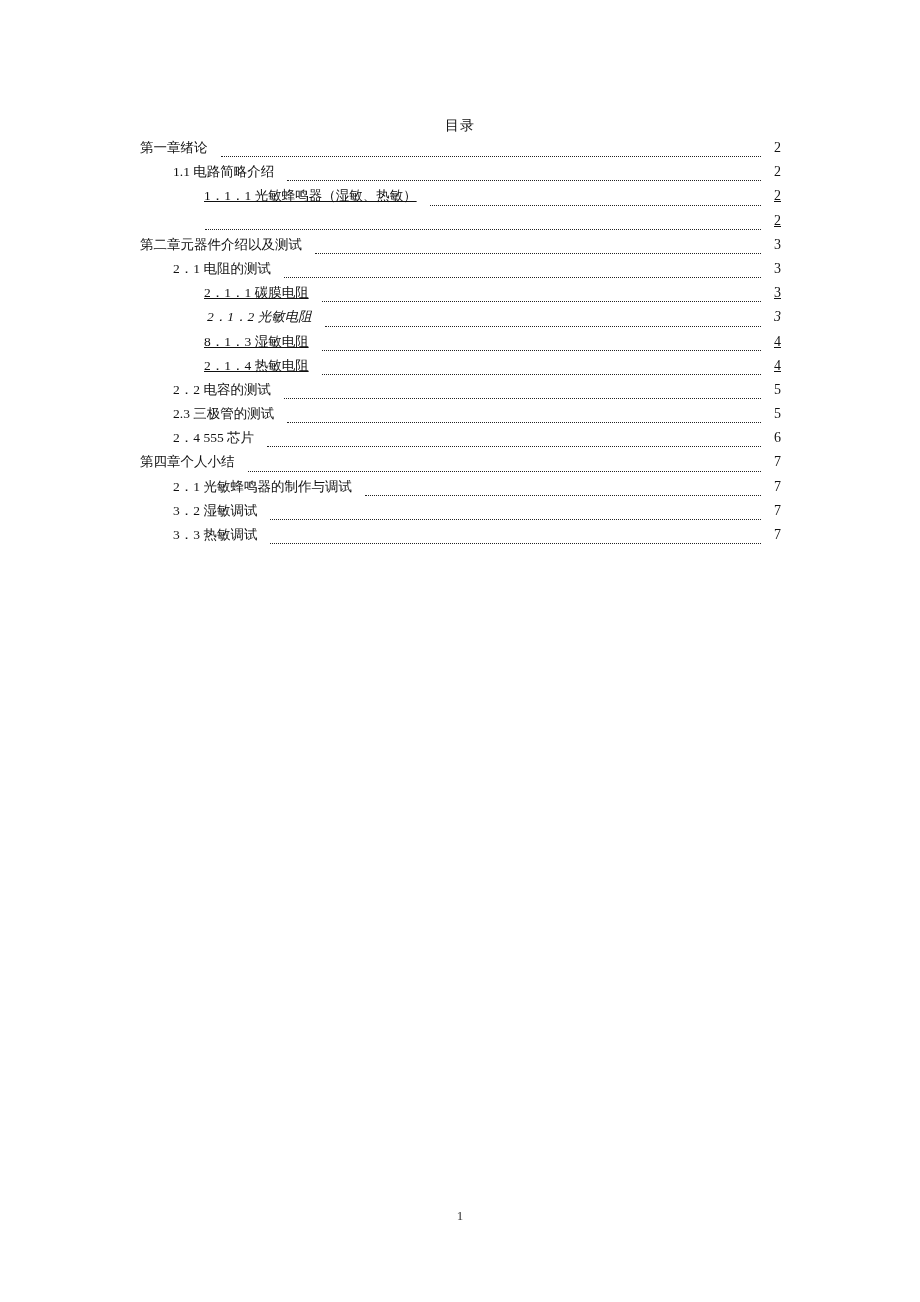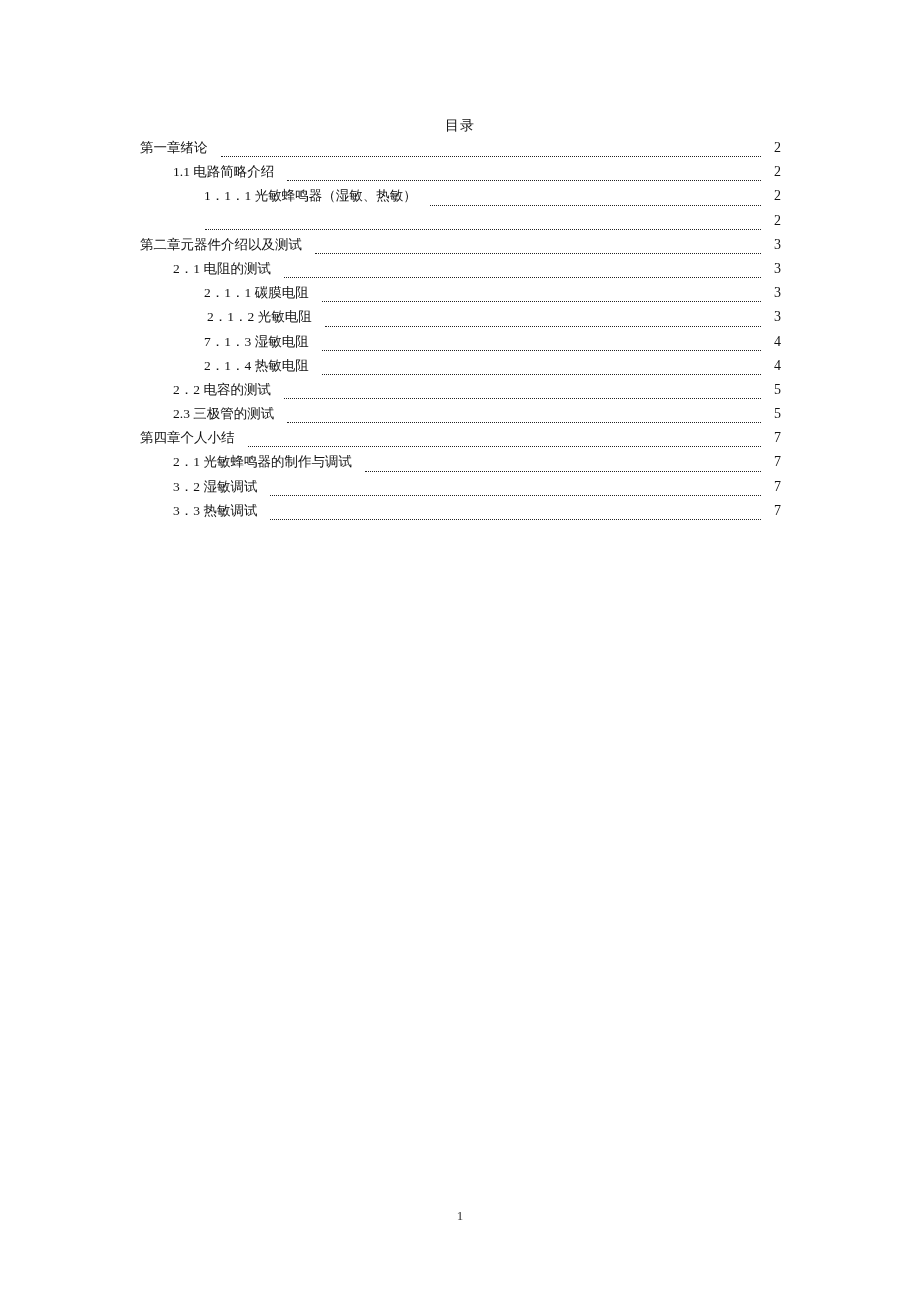--- a/index.html
+++ b/index.html
@@ -45,22 +45,22 @@
       align-items: baseline;
       height: 24.2px;
       line-height: 20px;
       font-size: 13.5px;
       white-space: nowrap;
       overflow: hidden;
       gap: 12px;
     }
     .toc-entry.level-1 { padding-left: 0; }
     .toc-entry.level-2 { padding-left: 33px; }
-    .toc-entry.level-3 { padding-left: 64px; }
-    .toc-entry.level-3b { padding-left: 67px; }
+    .toc-entry.level-3 { padding-left: 64px; text-decoration: underline; }
+    .toc-entry.level-3b { padding-left: 67px; font-style: italic; }
     .toc-label {
       flex: 0 0 auto;
       font-family: "Liberation Serif", "DejaVu Serif", serif;
     }
     .toc-leader {
       flex: 1 1 auto;
       overflow: hidden;
       margin: 0 1px;
       position: relative;
       height: 14px;
@@ -129,38 +129,43 @@
       <span class="toc-label">2．1．1 碳膜电阻</span>
       <span class="toc-leader"></span>
       <span class="toc-page">3</span>
     </li>
     <li class="toc-entry level-3b">
       <span class="toc-label">2．1．2 光敏电阻</span>
       <span class="toc-leader"></span>
       <span class="toc-page">3</span>
     </li>
     <li class="toc-entry level-3">
-      <span class="toc-label">7．1．3 湿敏电阻</span>
+      <span class="toc-label">8．1．3 湿敏电阻</span>
       <span class="toc-leader"></span>
       <span class="toc-page">4</span>
     </li>
     <li class="toc-entry level-3">
       <span class="toc-label">2．1．4 热敏电阻</span>
       <span class="toc-leader"></span>
       <span class="toc-page">4</span>
     </li>
     <li class="toc-entry level-2">
       <span class="toc-label">2．2 电容的测试</span>
       <span class="toc-leader"></span>
       <span class="toc-page">5</span>
     </li>
     <li class="toc-entry level-2">
       <span class="toc-label">2.3  三极管的测试</span>
       <span class="toc-leader"></span>
       <span class="toc-page">5</span>
+    </li>
+    <li class="toc-entry level-2">
+      <span class="toc-label">2．4 555 芯片</span>
+      <span class="toc-leader"></span>
+      <span class="toc-page">6</span>
     </li>
     <li class="toc-entry level-1">
       <span class="toc-label">第四章个人小结</span>
       <span class="toc-leader"></span>
       <span class="toc-page">7</span>
     </li>
     <li class="toc-entry level-2">
       <span class="toc-label">2．1 光敏蜂鸣器的制作与调试</span>
       <span class="toc-leader"></span>
       <span class="toc-page">7</span>

